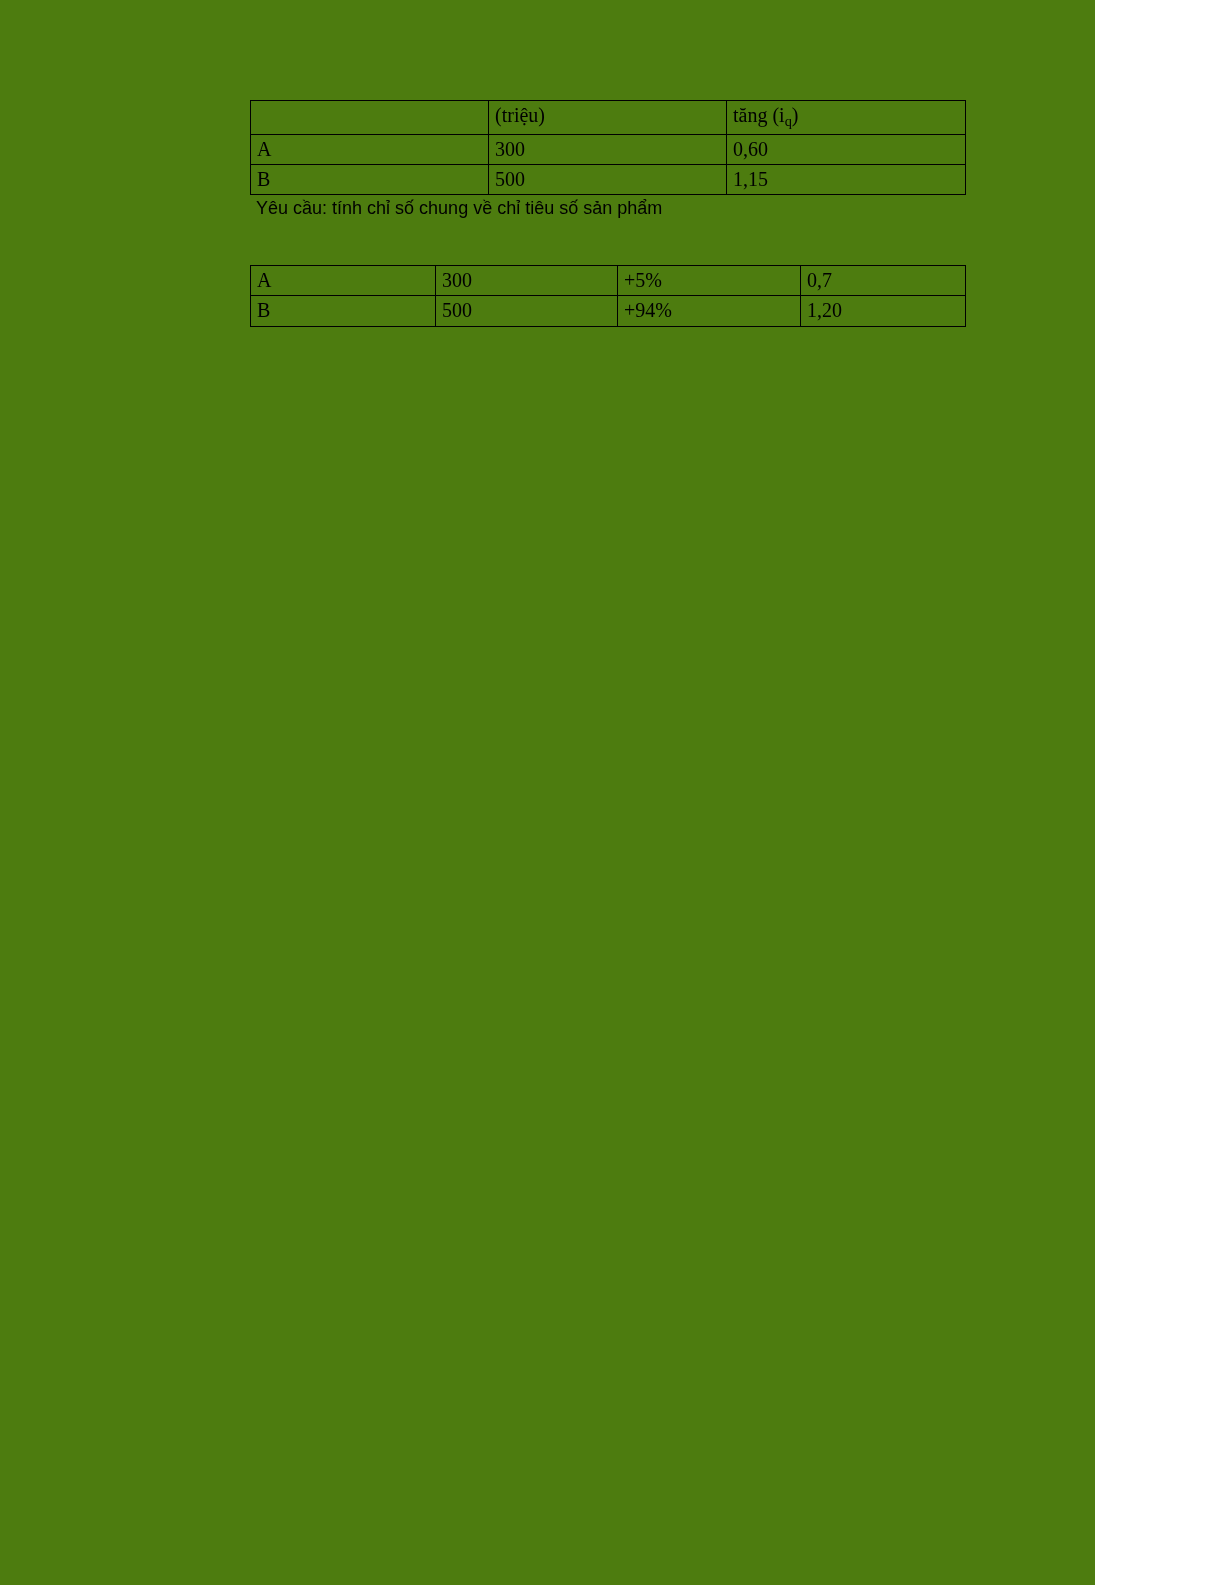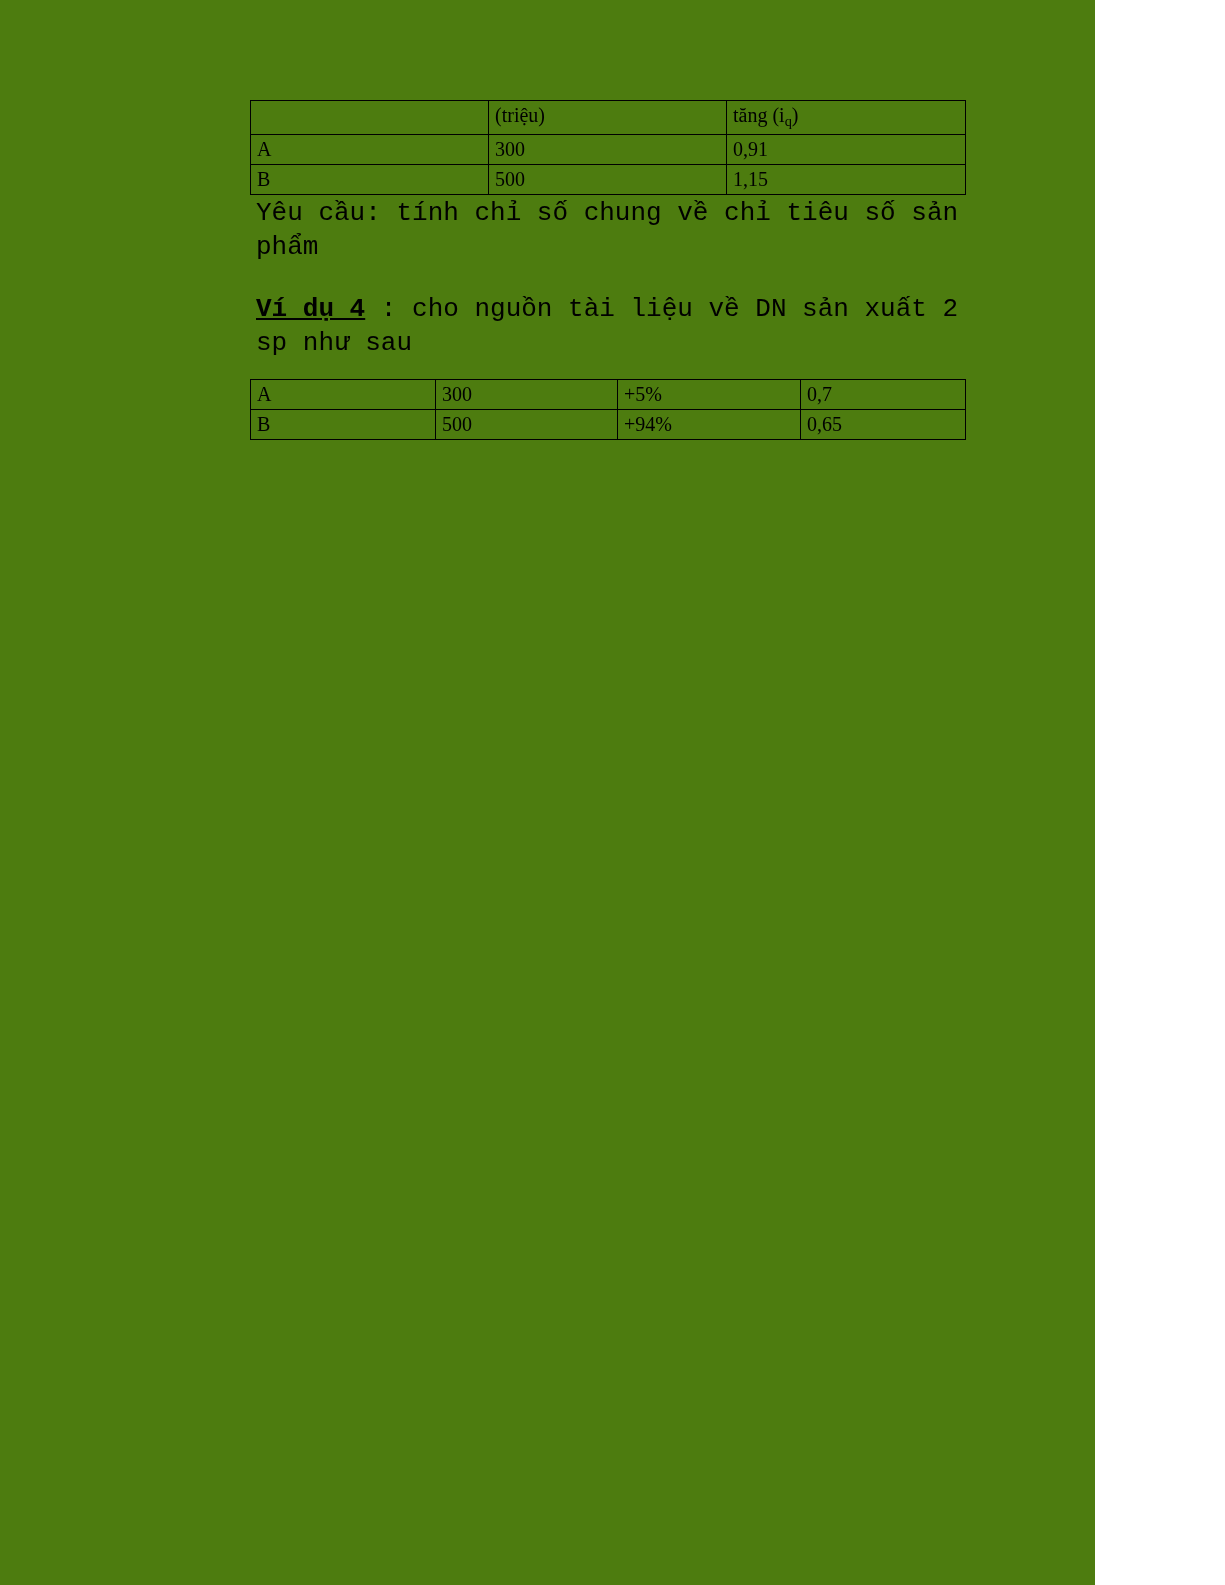--- a/index.html
+++ b/index.html
@@ -49,24 +49,24 @@
   .t1 col.c2 { width: 238px; }
   .t1 col.c3 { width: 239px; }
 
   
   .t2 col.c1 { width: 185px; }
   .t2 col.c2 { width: 182px; }
   .t2 col.c3 { width: 183px; }
   .t2 col.c4 { width: 165px; }
 
   .para {
-    font-size: 26px;
+    font-size: 18px;
     line-height: 1.3;
     margin: 2px 0 0 6px;
-    font-family: Liberation Mono, monospace;
+    font-family: Liberation Sans, sans-serif;
   }
   .spacer-1 { height: 26px; }
   .spacer-2 { height: 18px; }
 
   .vidu-label {
     font-weight: bold;
     text-decoration: underline;
   }
   sub {
     font-size: 0.72em;
@@ -87,35 +87,34 @@
         </colgroup>
       <tbody>
         <tr>
           <td></td>
           <td>(triệu)</td>
           <td><span>tăng (i</span><sub>q</sub><span>)</span></td>
         </tr>
         <tr>
           <td>A</td>
           <td>300</td>
-          <td>0,91</td>
+          <td>0,60</td>
         </tr>
         <tr>
           <td>B</td>
           <td>500</td>
           <td>1,15</td>
         </tr>
       </tbody>
     </table>
 
     <p class="para">Yêu cầu: tính chỉ số chung về chỉ tiêu số sản phẩm</p>
 
     <div class="spacer-1"></div>
 
-    <p class="para"><span class="vidu-label">Ví dụ 4</span><span> : cho nguồn  tài liệu về DN sản xuất 2 sp như sau</span></p>
 
     <div class="spacer-2"></div>
 
     <table class="doc-table t2">
       <colgroup>
           <col class="c1">
           <col class="c2">
           <col class="c3">
           <col class="c4">
         </colgroup>
@@ -123,19 +122,19 @@
         <tr>
           <td>A</td>
           <td>300</td>
           <td>+5%</td>
           <td>0,7</td>
         </tr>
         <tr>
           <td>B</td>
           <td>500</td>
           <td>+94%</td>
-          <td>0,65</td>
+          <td>1,20</td>
         </tr>
       </tbody>
     </table>
 
   </div>
 </div>
 
 </body></html>

